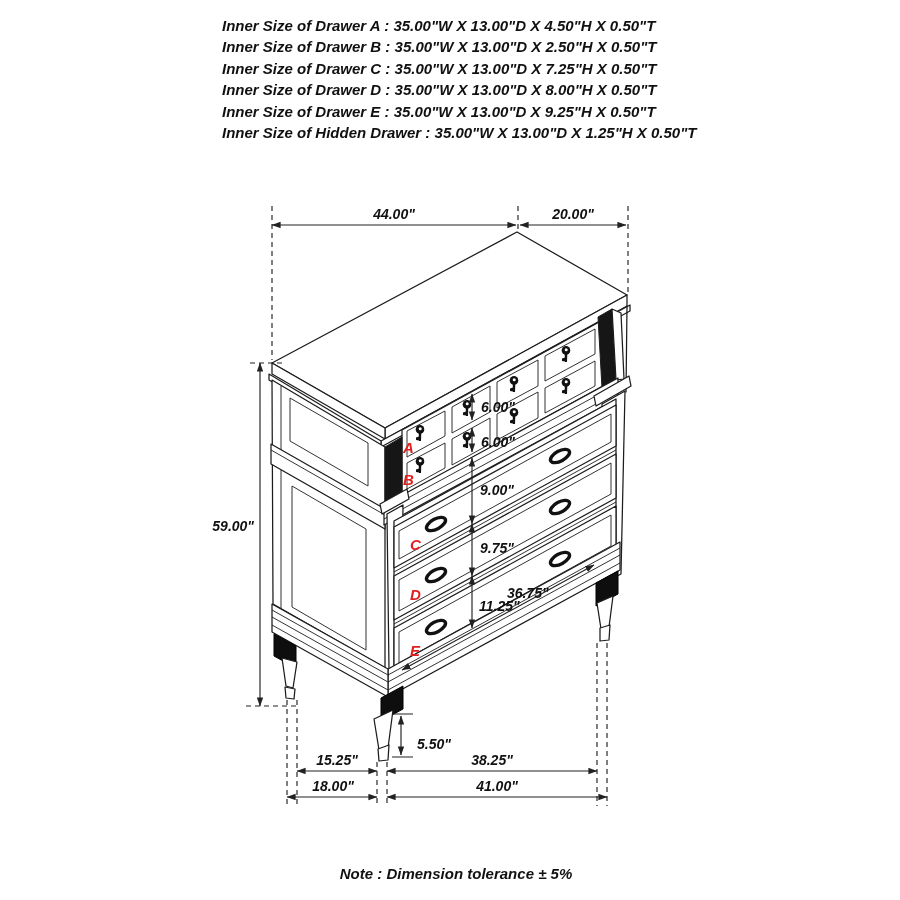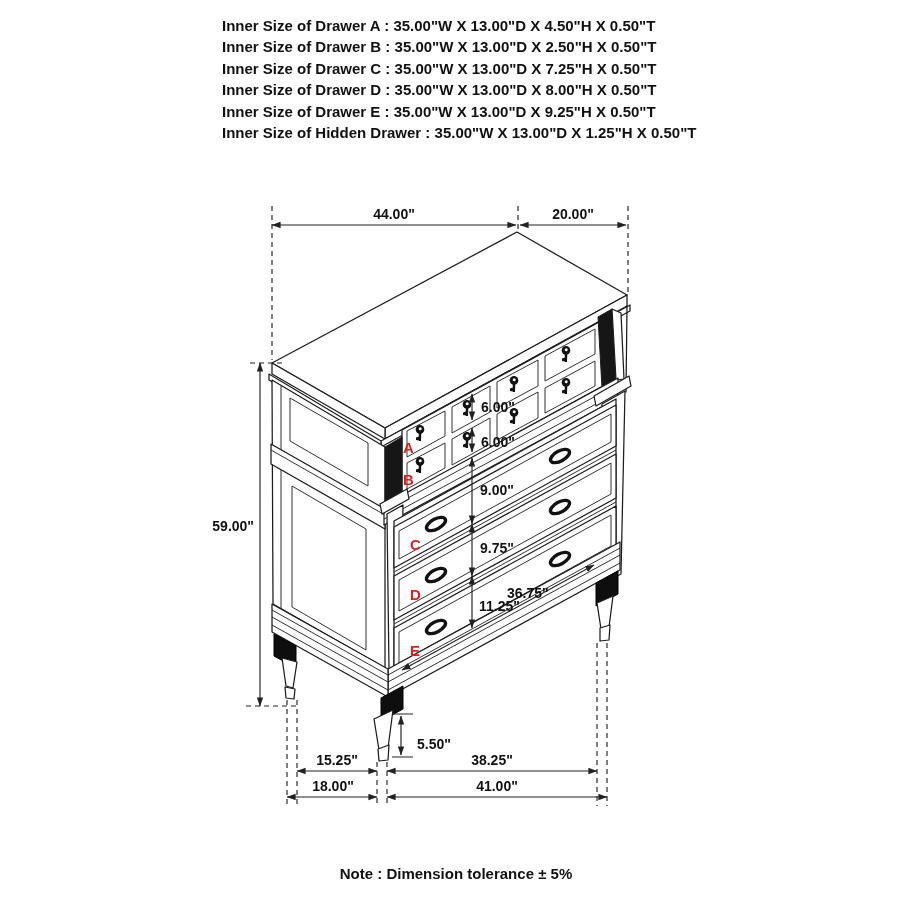--- a/index.html
+++ b/index.html
@@ -1,17 +1,17 @@
 <!DOCTYPE html>
 <html><head>
 <meta charset="utf-8">
 <style>
   html,body{margin:0;padding:0;background:#ffffff;}
   .stage{position:relative;width:900px;height:900px;background:#fff;overflow:hidden;
-         font-family:"Liberation Sans",sans-serif;}
+         font-family:"Liberation Sans",sans-serif;font-style:italic;}
   svg text{font-family:"Liberation Sans",sans-serif;}
   .hdr  {font-weight:bold;font-size:15px;fill:#111;}
   .dim  {font-weight:bold;font-size:14px;fill:#111;}
   .note {font-weight:bold;font-size:15px;fill:#111;}
   .red  {font-weight:bold;font-size:15px;fill:#e01f1f;}
   .ln   {stroke:#1c1c1c;stroke-width:1.25;fill:none;stroke-linejoin:round;stroke-linecap:round;}
   .fw   {stroke:#1c1c1c;stroke-width:1.25;fill:#ffffff;stroke-linejoin:round;}
   .fwt  {stroke:#1c1c1c;stroke-width:0.9;fill:#ffffff;stroke-linejoin:round;}
   .thin {stroke:#1c1c1c;stroke-width:0.9;fill:none;}
   .dk   {stroke:#1c1c1c;stroke-width:1;fill:#161616;}

